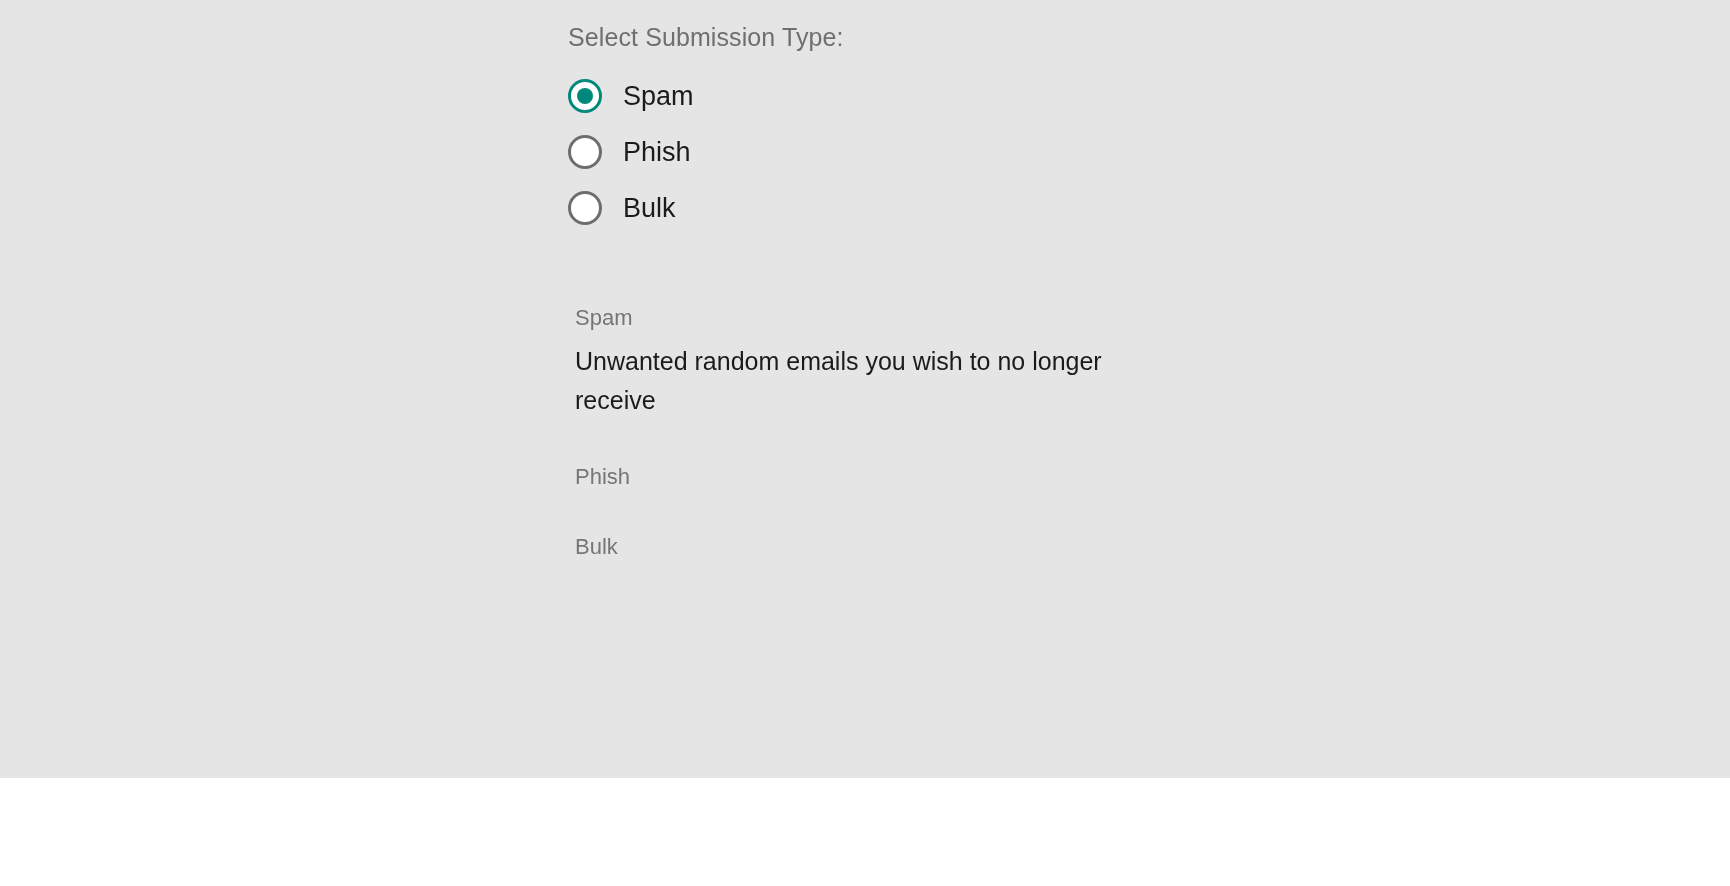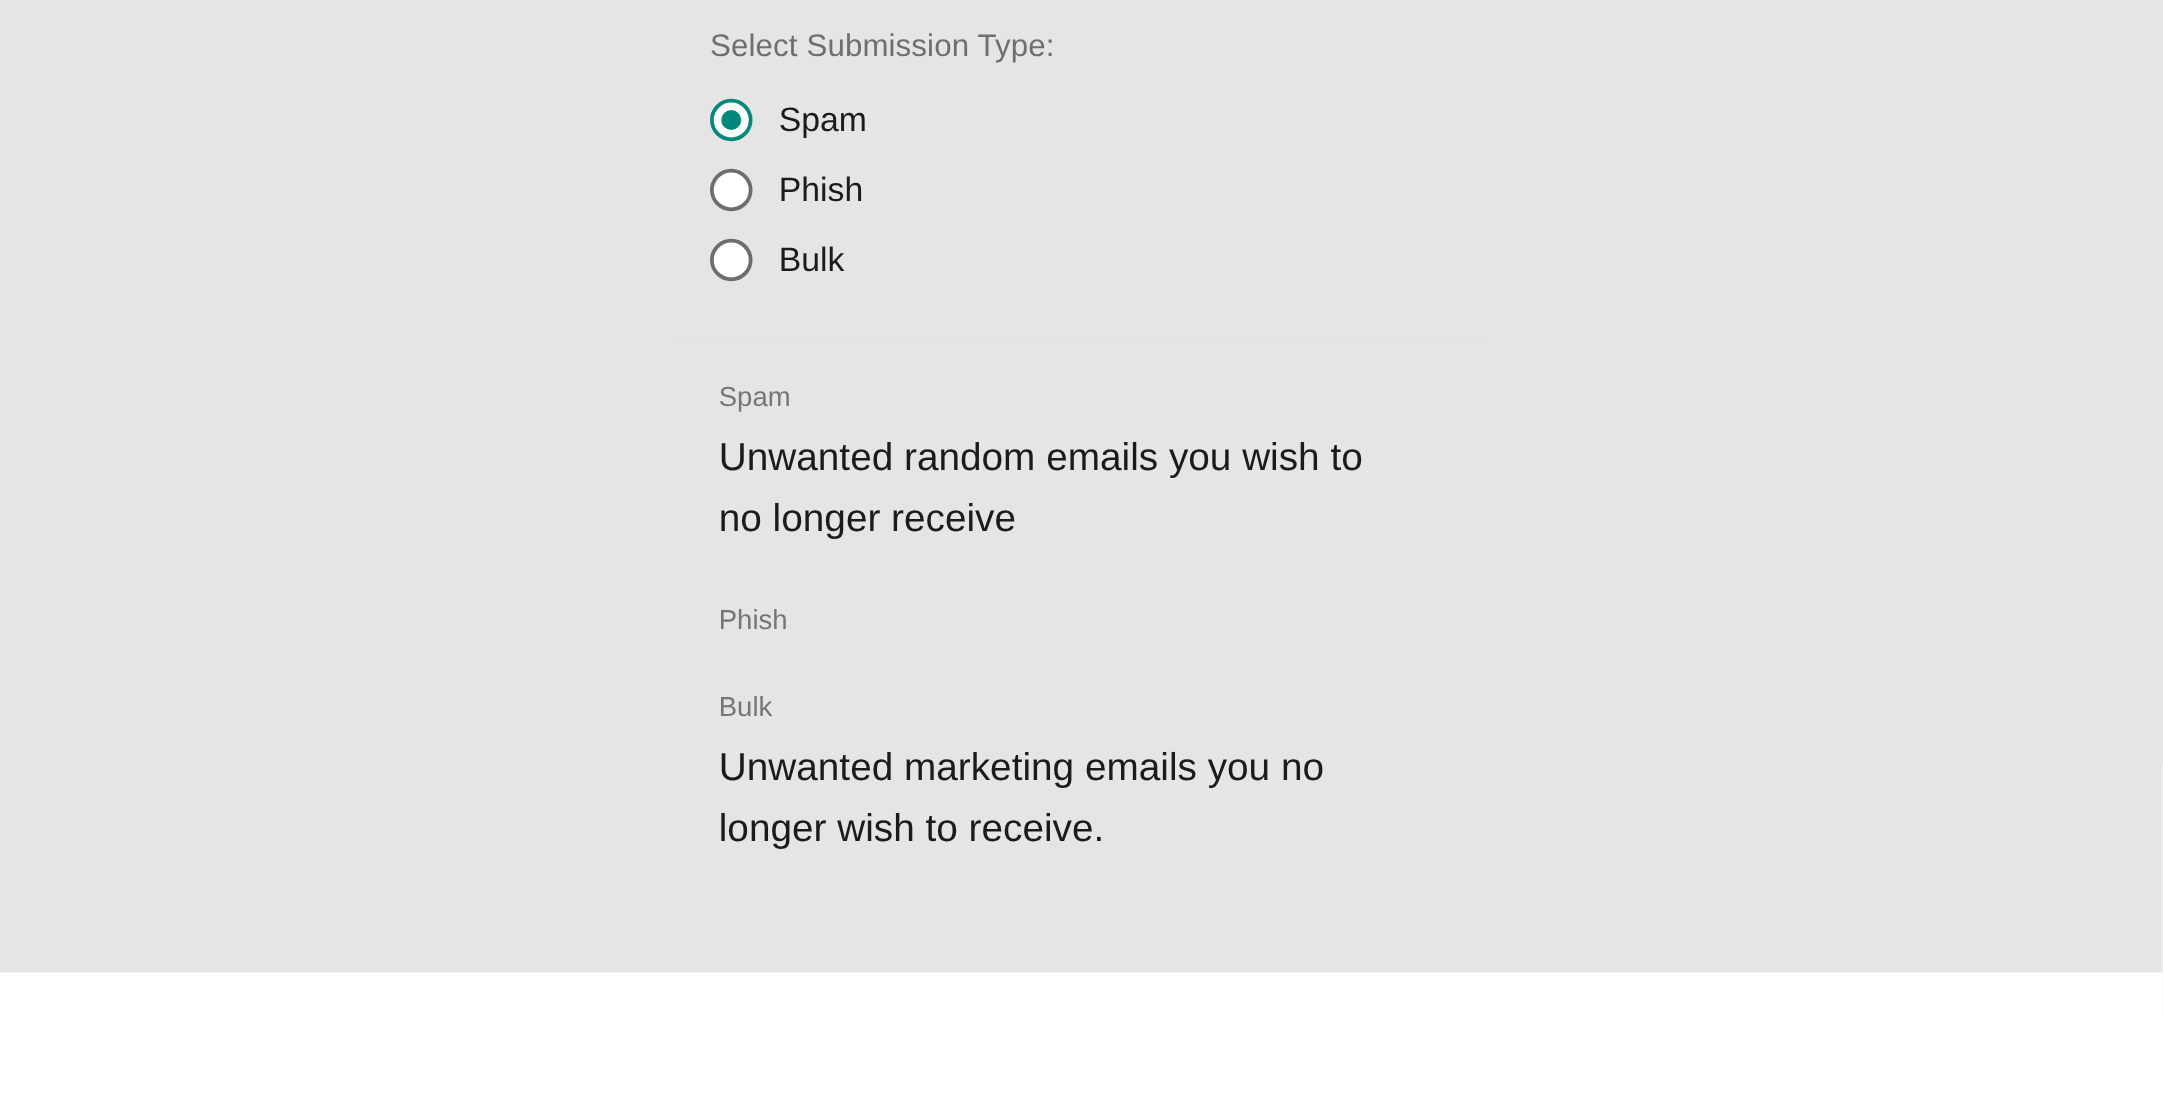--- a/index.html
+++ b/index.html
@@ -91,21 +91,21 @@
   .def-block:last-child {
     margin-bottom: 0;
   }
   .def-term {
     font-size: 22px;
     color: #767676;
     line-height: 1.3;
     margin-bottom: 9px;
   }
   .def-desc {
-    font-size: 31px;
+    font-size: 25px;
     color: #1b1b1b;
     line-height: 1.58;
     max-width: 545px;
   }
 </style>
 </head>
 <body>
 
 <div class="page">
   <div class="form-wrap">
@@ -145,19 +145,18 @@
         <div class="def-term">Spam</div>
         <div class="def-desc">Unwanted random emails you wish to no longer receive</div>
       </div>
 
       <div class="def-block">
         <div class="def-term">Phish</div>
       </div>
 
       <div class="def-block">
         <div class="def-term">Bulk</div>
-        <div class="def-desc">Unwanted marketing emails you no longer wish to receive.</div>
       </div>
 
     </div>
 
   </div>
 </div>
 
 </body></html>

